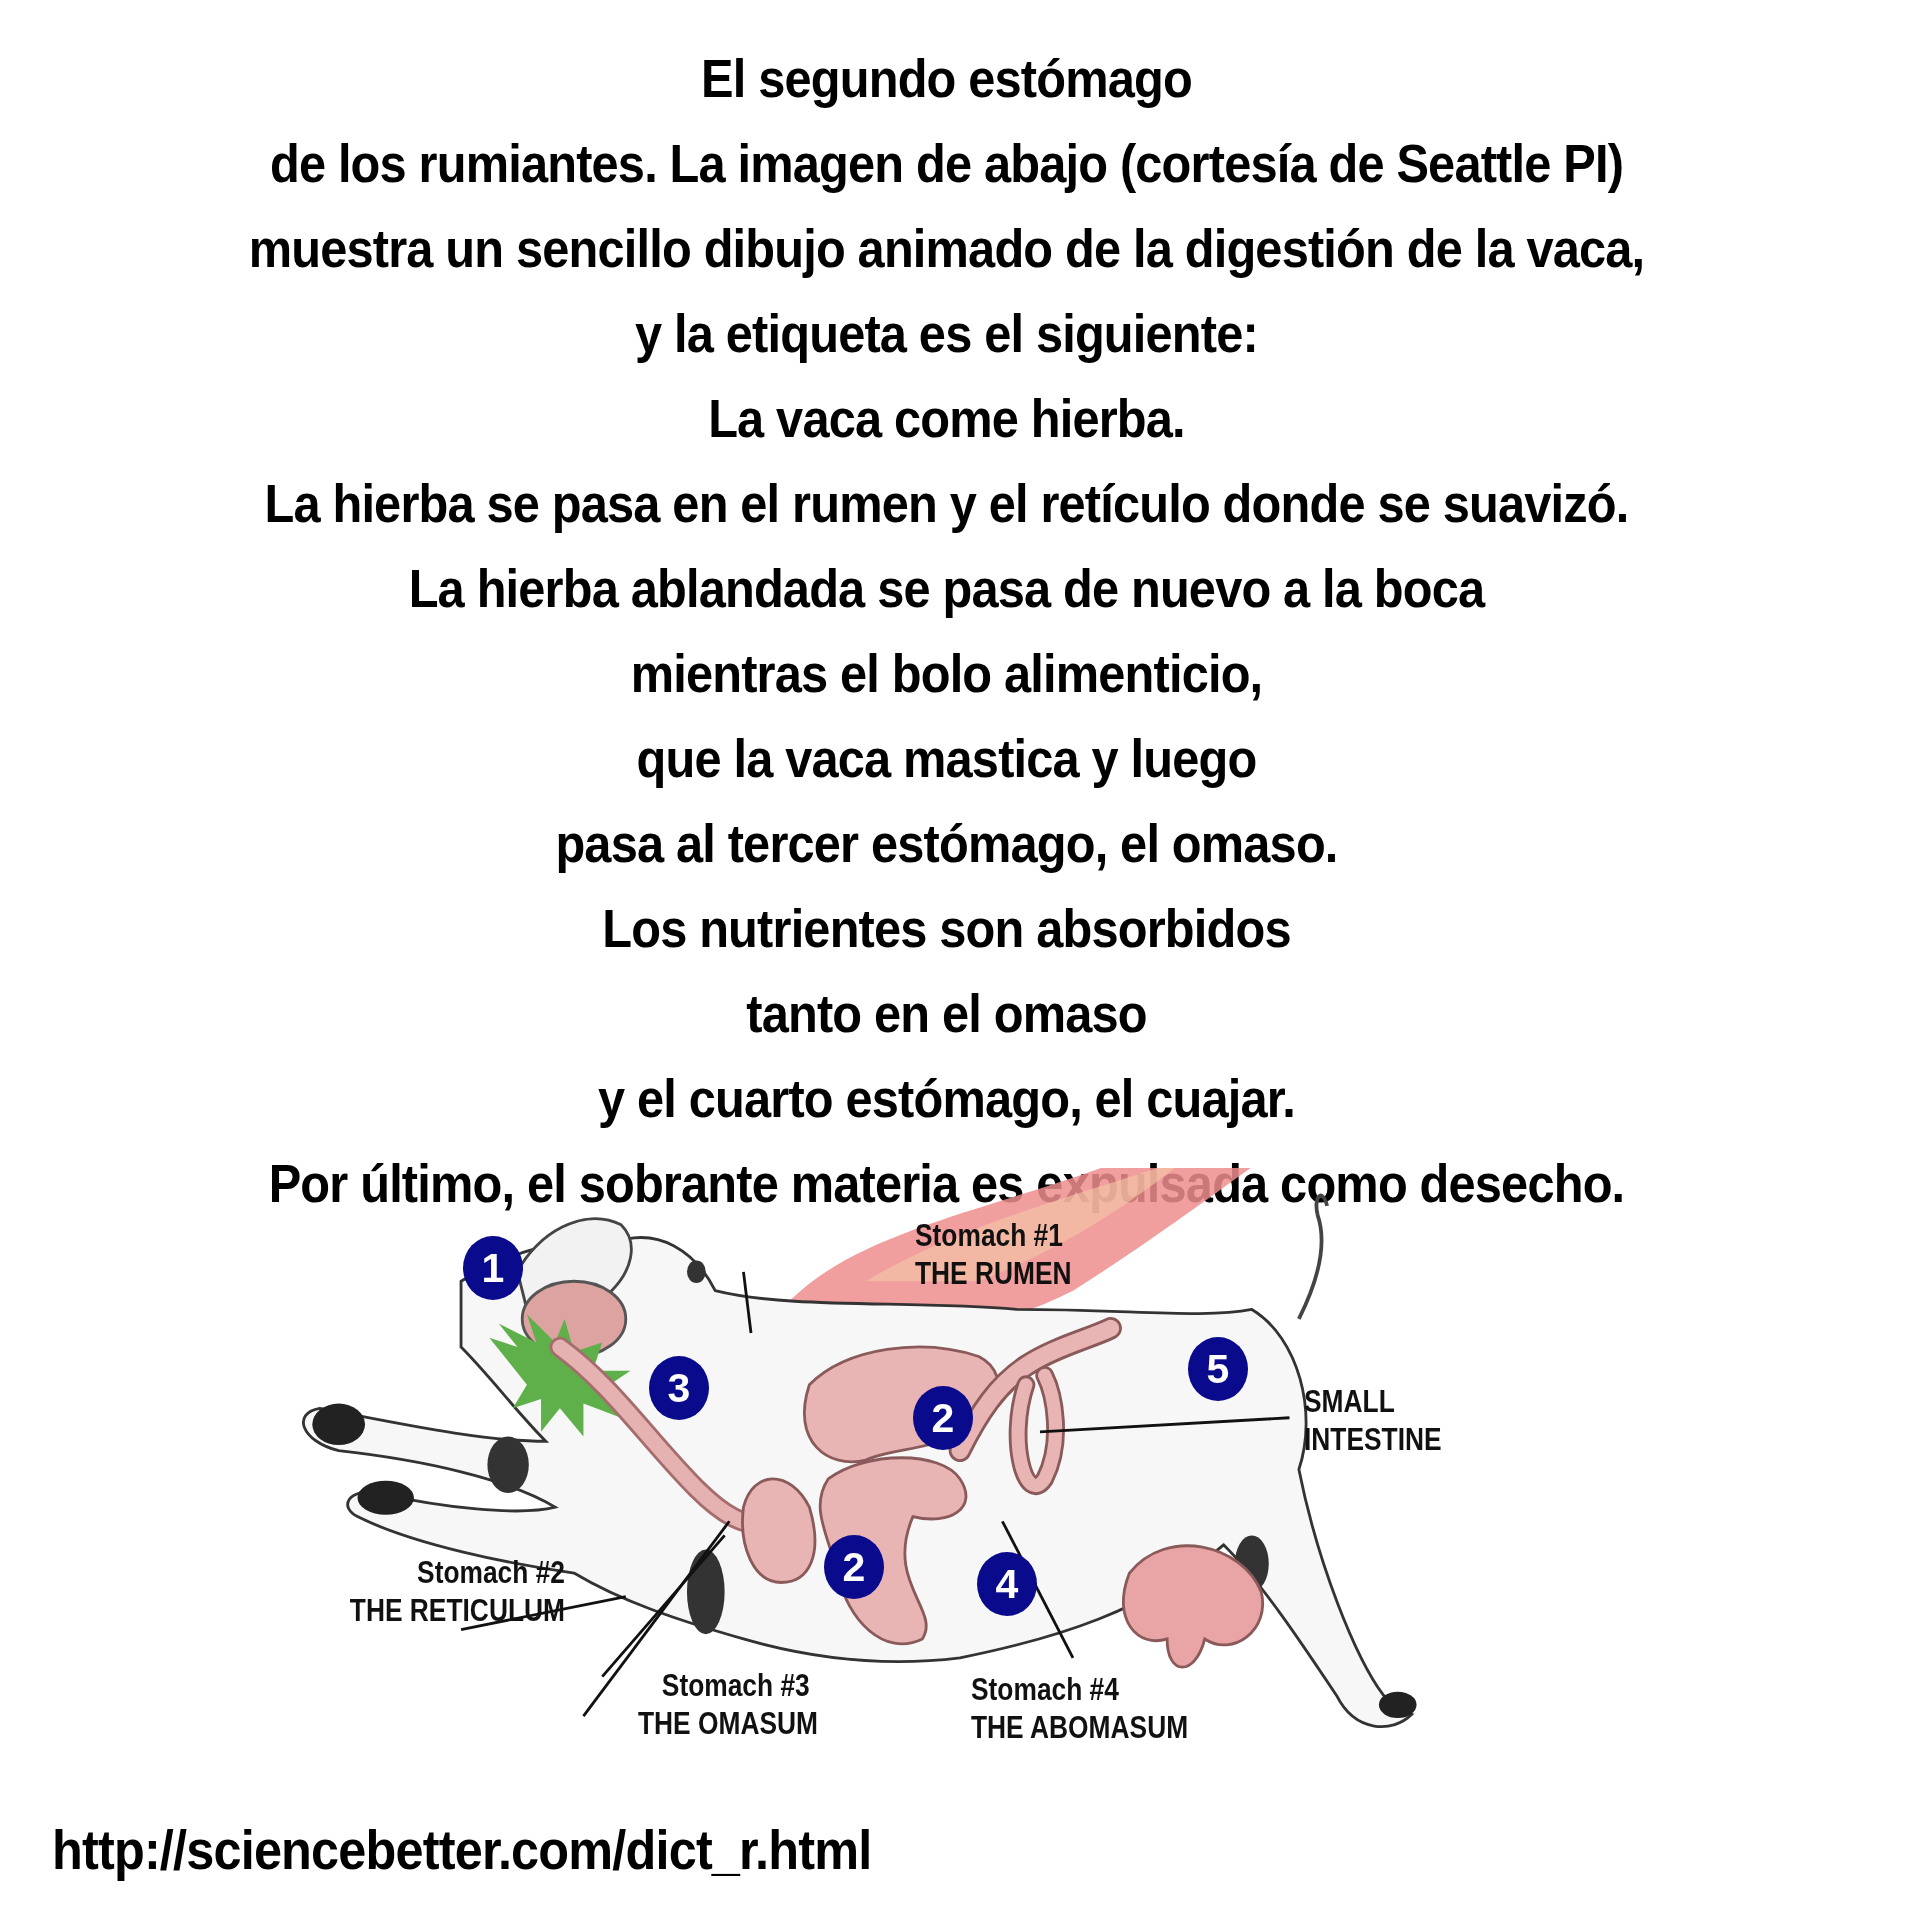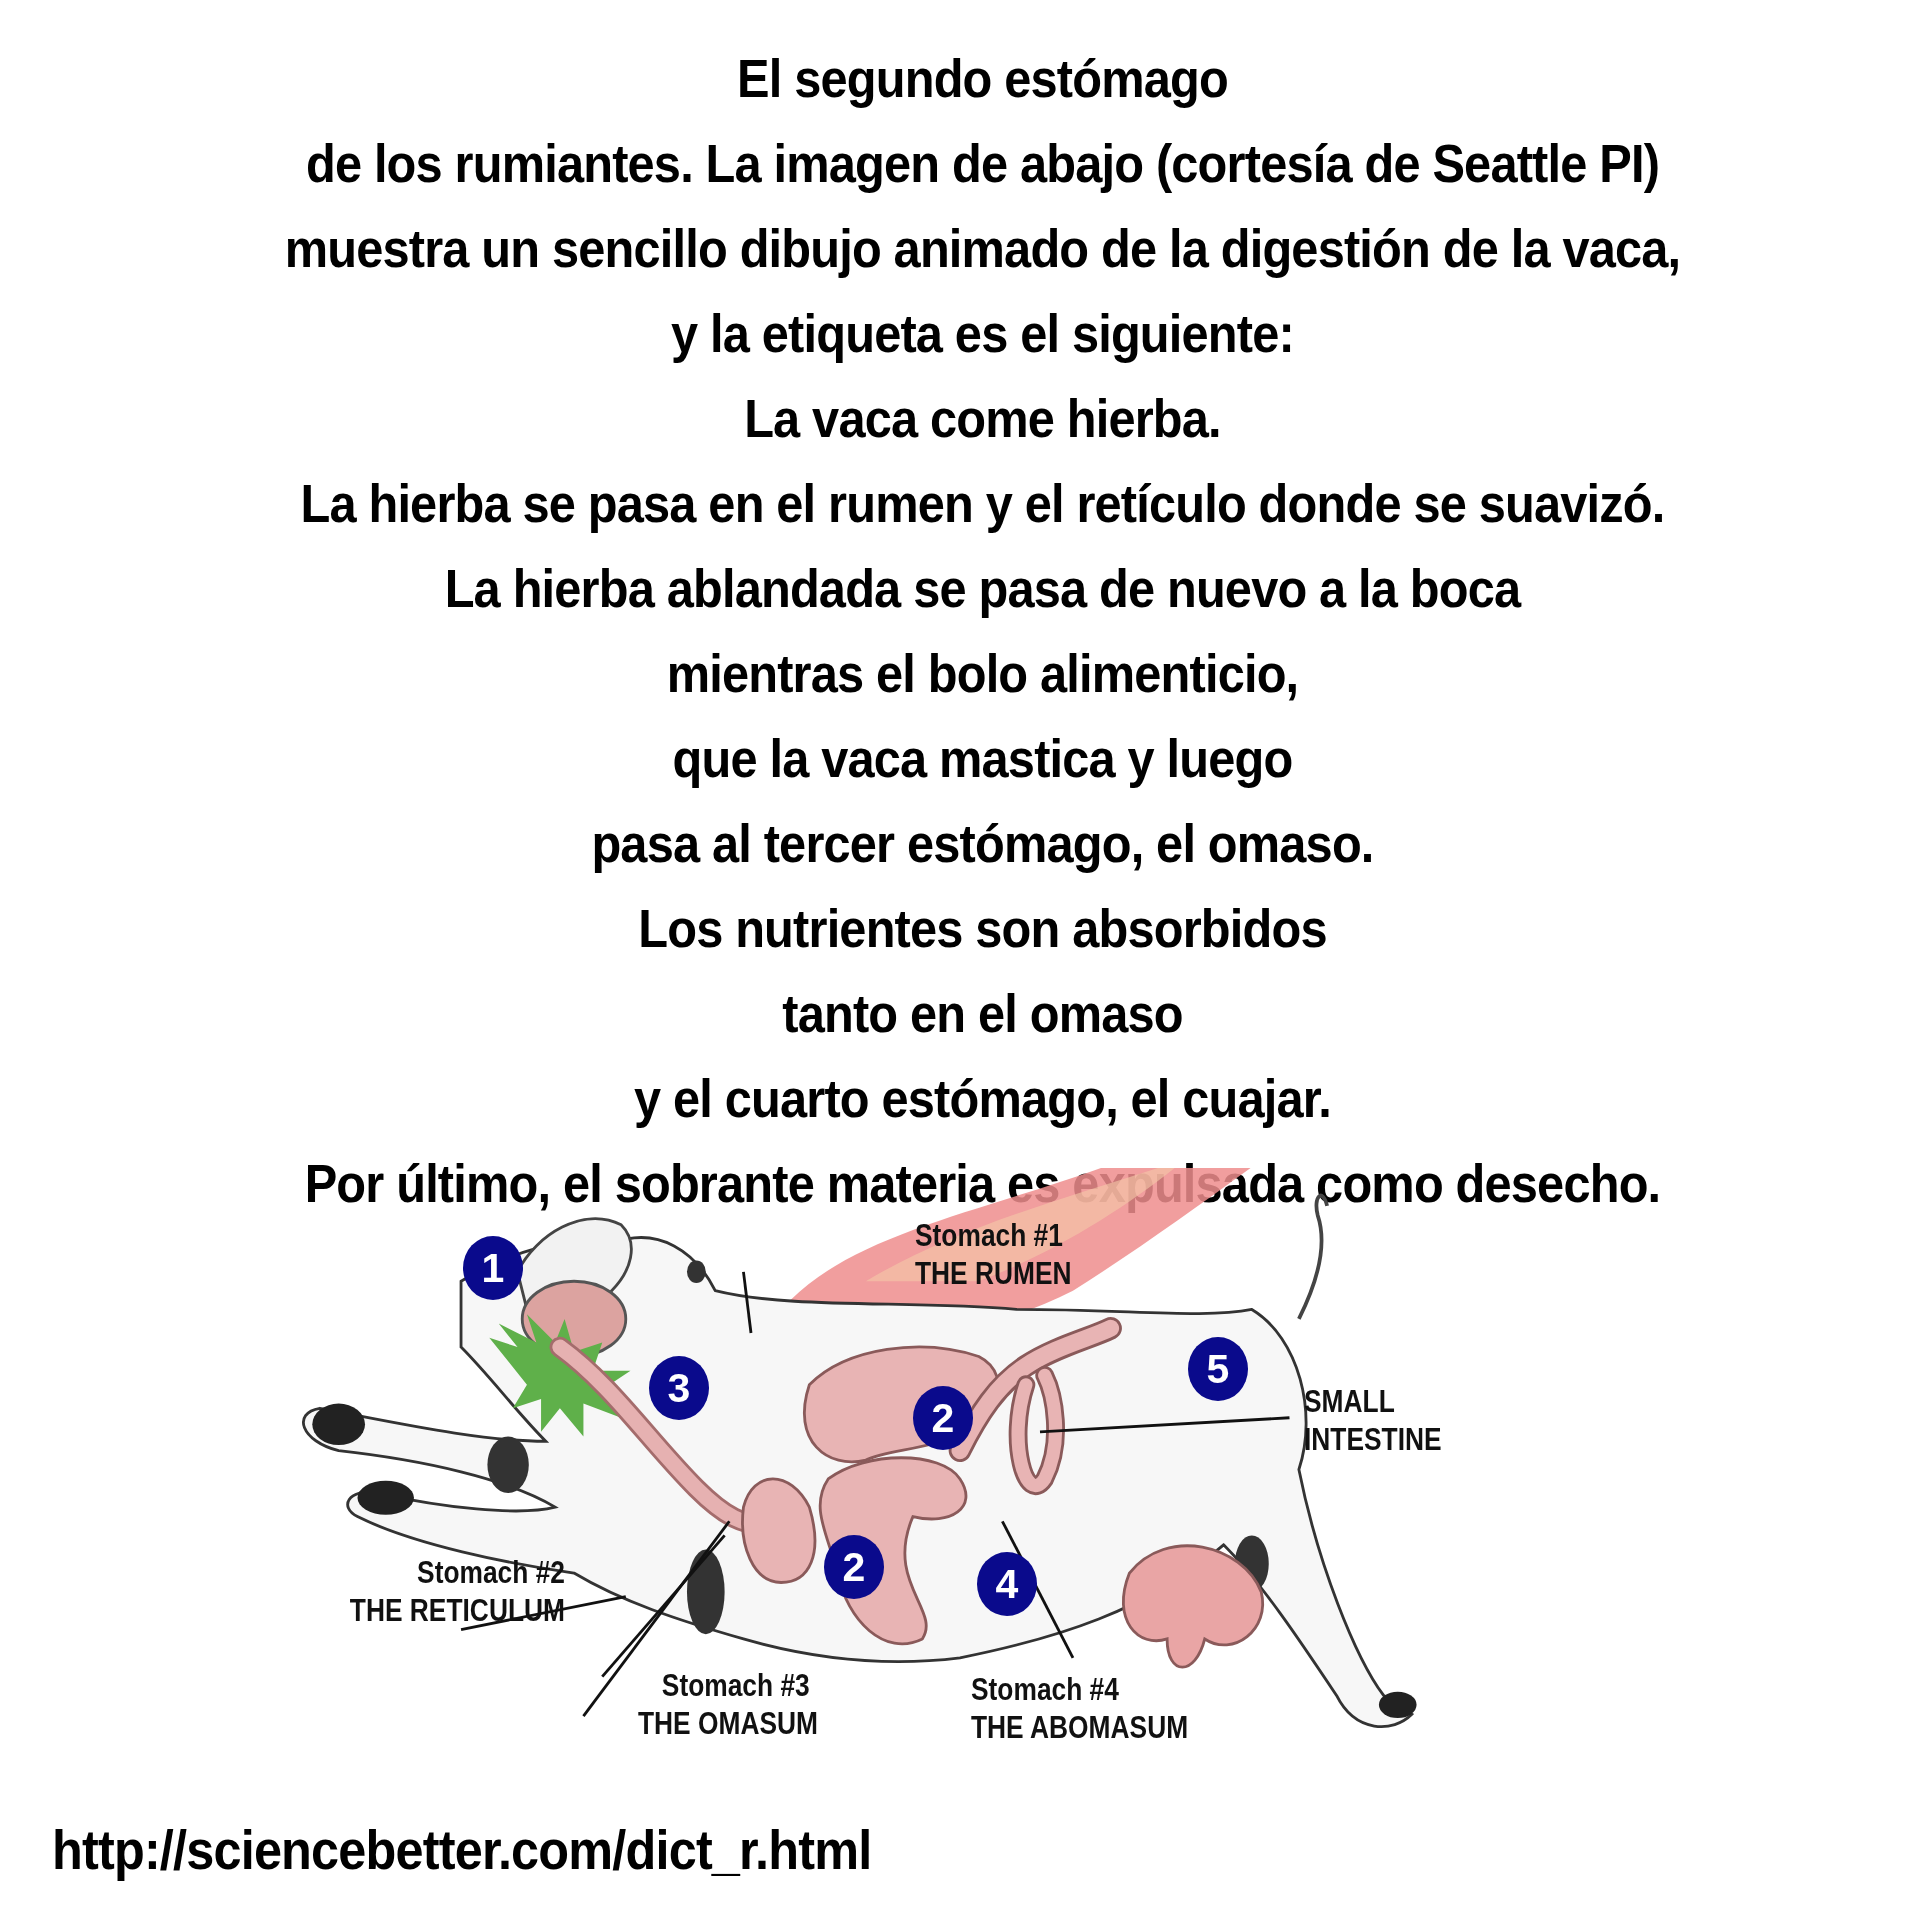--- a/index.html
+++ b/index.html
@@ -1,18 +1,18 @@
 <!DOCTYPE html>
 <html style="font-size:15px"><head>
 <meta charset="utf-8">
 <style>
   html, body { margin:0; padding:0; background:#ffffff; }
   body { width:1928px; height:1928px; position:relative; overflow:hidden;
          font-family:"Liberation Sans", sans-serif; }
-  .caption { position:absolute; left:0; top:36px; width:1893px; text-align:center;margin-left:36px; }
+  .caption { position:absolute; left:0; top:36px; width:1893px; text-align:center; }
   .caption-line { display:block; font-family:"Liberation Sans", sans-serif; font-weight:bold;
                   font-size:53px; line-height:85px; color:#000; letter-spacing:-0.9px;
                   transform:scaleX(0.92); white-space:nowrap; }
   .diagram { position:absolute; left:301px; top:1168px; width:1205px; height:603px; }
   .diagram svg { position:absolute; left:0; top:0; }
   .badge { position:absolute; width:60px; height:64px; border-radius:50%; background:#0a0a8c;
            color:#fff; font-family:"Liberation Sans", sans-serif; font-weight:bold; font-size:41px;
            display:flex; align-items:center; justify-content:center; }
   .label { position:absolute; font-family:"Liberation Sans", sans-serif; font-weight:bold;
            font-size:31px; line-height:38px; color:#111; transform:scaleX(0.85); transform-origin:left top;

